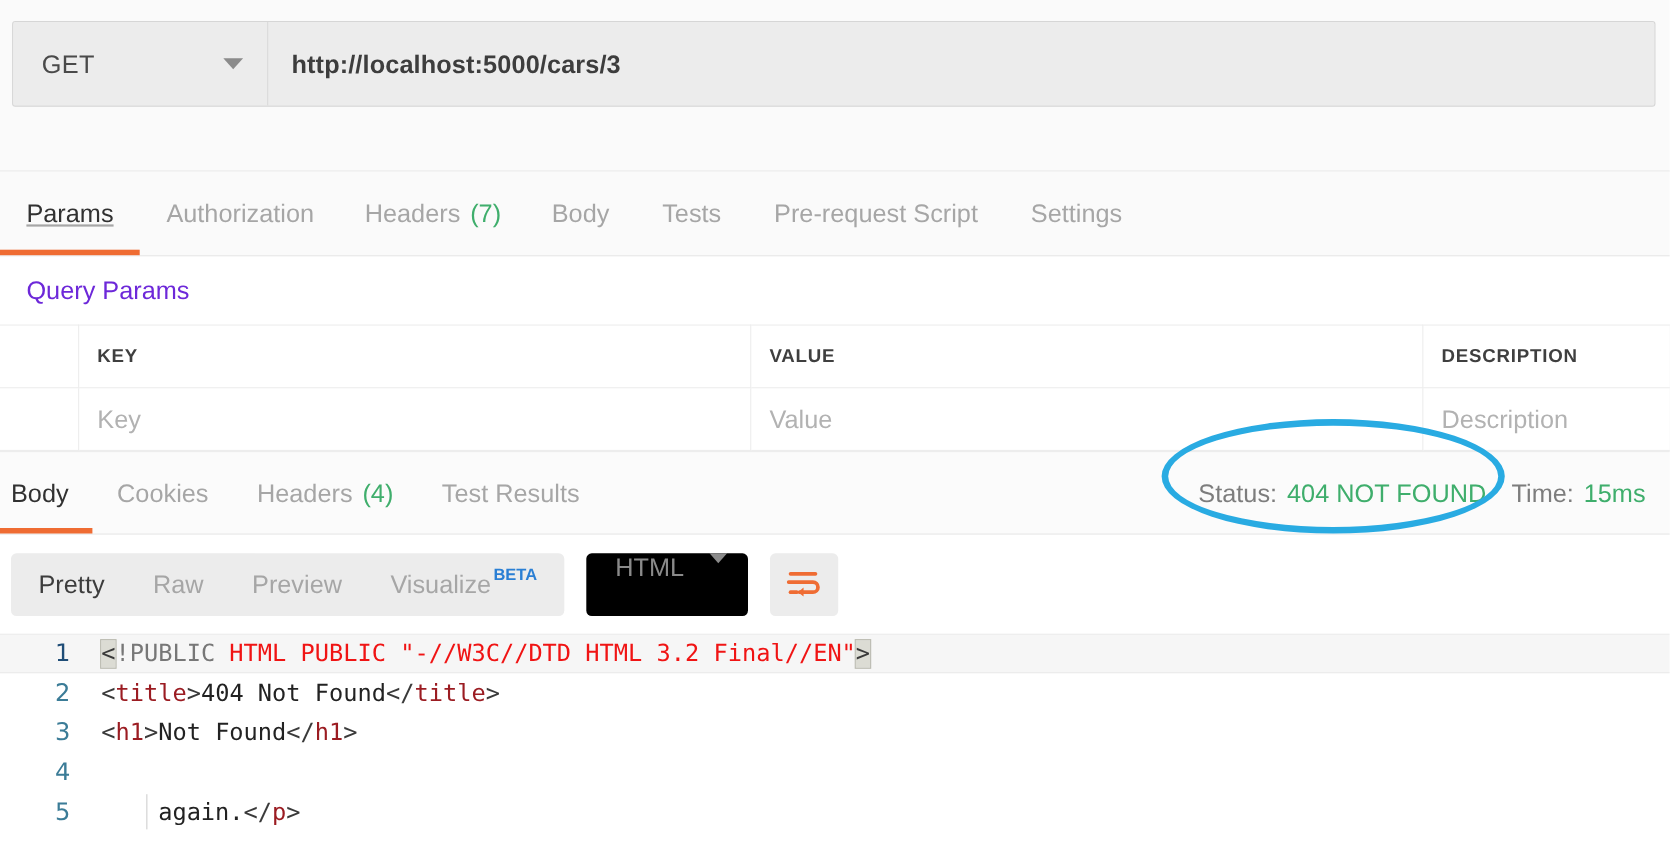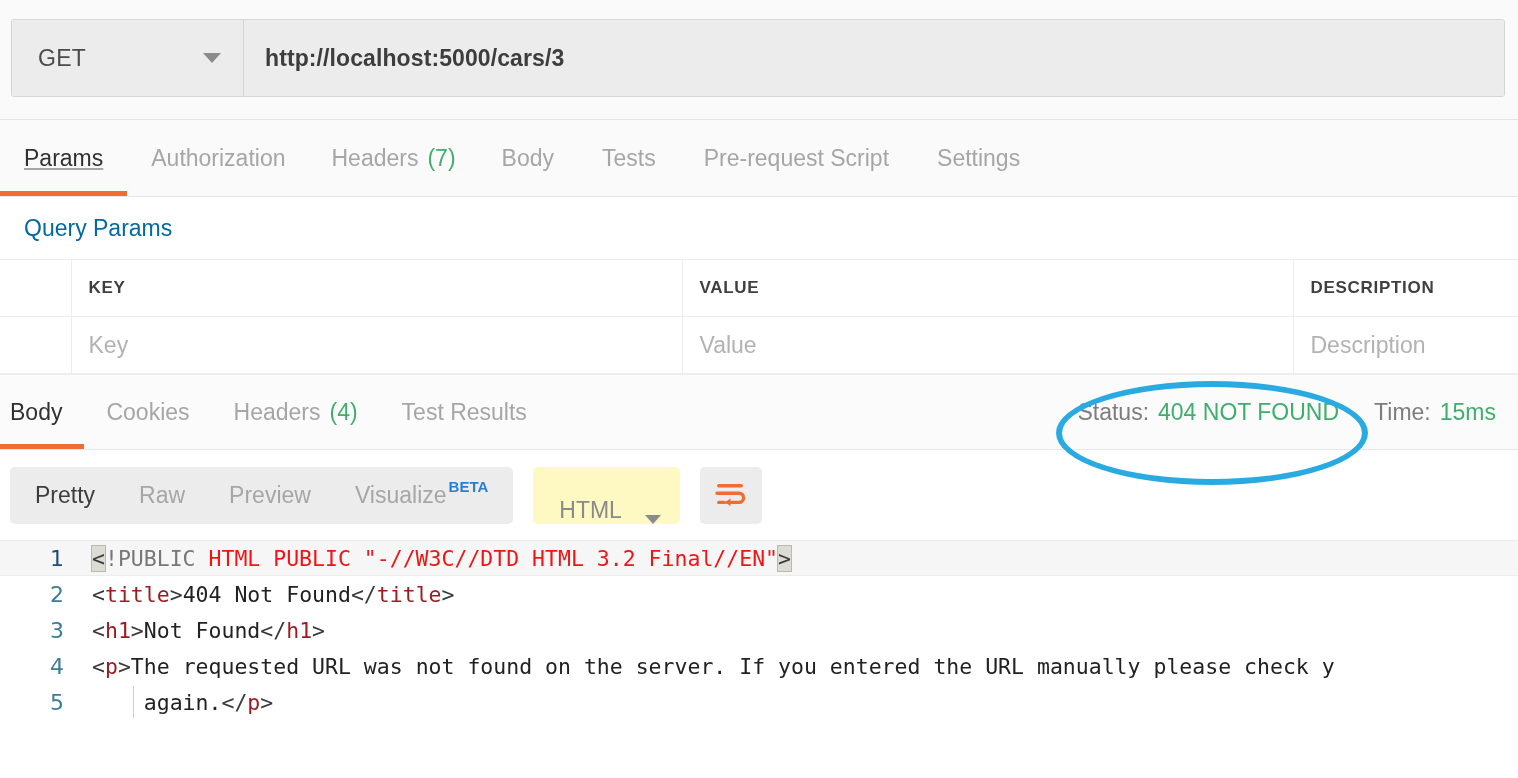--- a/index.html
+++ b/index.html
@@ -11,21 +11,21 @@
     width: 1518px;
     height: 778px;
     font-family: "Liberation Sans", sans-serif;
     overflow: hidden;
     position: relative;
     color: #313131;
   }
 
   
   .urlbar-region {
-    height: 120px;
+    height: 156px;
     background: #fafafa;
     border-bottom: 1px solid #e6e6e6;
     box-sizing: border-box;
     position: relative;
   }
   .url-row {
     position: absolute;
     left: 11px;
     top: 19px;
     width: 1494px;
@@ -114,21 +114,21 @@
   
   .qp-title-bar {
     height: 62px;
     display: flex;
     align-items: center;
     padding-left: 24px;
     background: #ffffff;
   }
   .qp-title {
     font-size: 23px;
-    color: #0369a1;
+    color: #6d28d9;
   }
   .qp-table {
     width: 100%;
     border-collapse: collapse;
     table-layout: fixed;
   }
   .qp-table td, .qp-table th {
     border: 1px solid #ededed;
     border-left: none;
     height: 57px;
@@ -189,21 +189,21 @@
     right: 22px;
     top: 0;
     height: 100%;
     display: flex;
     align-items: center;
     gap: 0;
     font-size: 23px;
   }
   .meta-label { color: #7d7d7d; }
   .meta-value { color: #3fae6c; margin-left: 9px; }
-  .meta-group { margin-left: 35px; display: flex; align-items: baseline; }
+  .meta-group { margin-left: 23px; display: flex; align-items: baseline; }
 
   
   .view-toolbar {
     height: 90px;
     background: #ffffff;
     display: flex;
     align-items: center;
     padding-left: 10px;
     box-sizing: border-box;
   }
@@ -232,25 +232,25 @@
     font-size: 15px;
     font-weight: bold;
     color: #2a7fd4;
     vertical-align: super;
     margin-left: 2px;
     position: relative;
     top: -9px;
   }
   .format-select {
     margin-left: 20px;
-    background: #fef9c3;
+    background: #000000;
     border-radius: 5px;
     height: 57px;
     display: flex;
-    align-items: flex-end;
+    align-items: flex-start;
     padding: 0 19px 0 26px;
     gap: 23px;
     cursor: pointer;
     box-sizing: border-box;
   }
   .format-label { font-size: 23px; color: #8a8a8a; }
   .caret-sm {
     width: 0; height: 0;
     border-left: 8px solid transparent;
     border-right: 8px solid transparent;
@@ -468,17 +468,17 @@
       <path d="M15.5 17.2 L10.5 21.4 L15.5 25.2 Z" fill="#ef6c33"></path>
       <rect x="2" y="19.7" width="9" height="3.4" rx="1.7" fill="#ef6c33"></rect>
     </svg>
   </div>
 </div>
 
 <div class="code-area" id="code-area">
     <div class="code-line highlight"><div class="gutter cur">1</div><div class="code-text"><span class="bracket-hl">&lt;</span><span class="tok-doctype">!PUBLIC </span><span class="tok-dtd">HTML PUBLIC "-//W3C//DTD HTML 3.2 Final//EN"</span><span class="bracket-hl">&gt;</span></div></div>
     <div class="code-line"><div class="gutter">2</div><div class="code-text"><span class="tok-punct">&lt;</span><span class="tok-tag">title</span><span class="tok-punct">&gt;</span><span class="tok-text">404 Not Found</span><span class="tok-punct">&lt;/</span><span class="tok-tag">title</span><span class="tok-punct">&gt;</span></div></div>
     <div class="code-line"><div class="gutter">3</div><div class="code-text"><span class="tok-punct">&lt;</span><span class="tok-tag">h1</span><span class="tok-punct">&gt;</span><span class="tok-text">Not Found</span><span class="tok-punct">&lt;/</span><span class="tok-tag">h1</span><span class="tok-punct">&gt;</span></div></div>
-    <div class="code-line"><div class="gutter">4</div><div class="code-text"><span class="tok-punct">&lt;</span><span class="tok-tag">p</span><span class="tok-punct">&gt;</span><span class="tok-text">The requested URL was not found on the server. If you entered the URL manually please check y</span></div></div>
+    <div class="code-line"><div class="gutter">4</div></div>
     <div class="code-line"><div class="gutter">5</div><div class="indent-guide"></div><div class="code-text"><span class="tok-text">    again.</span><span class="tok-punct">&lt;/</span><span class="tok-tag">p</span><span class="tok-punct">&gt;</span></div></div>
   </div>
 
 <div class="annot-ellipse"></div>
 
 </body></html>

